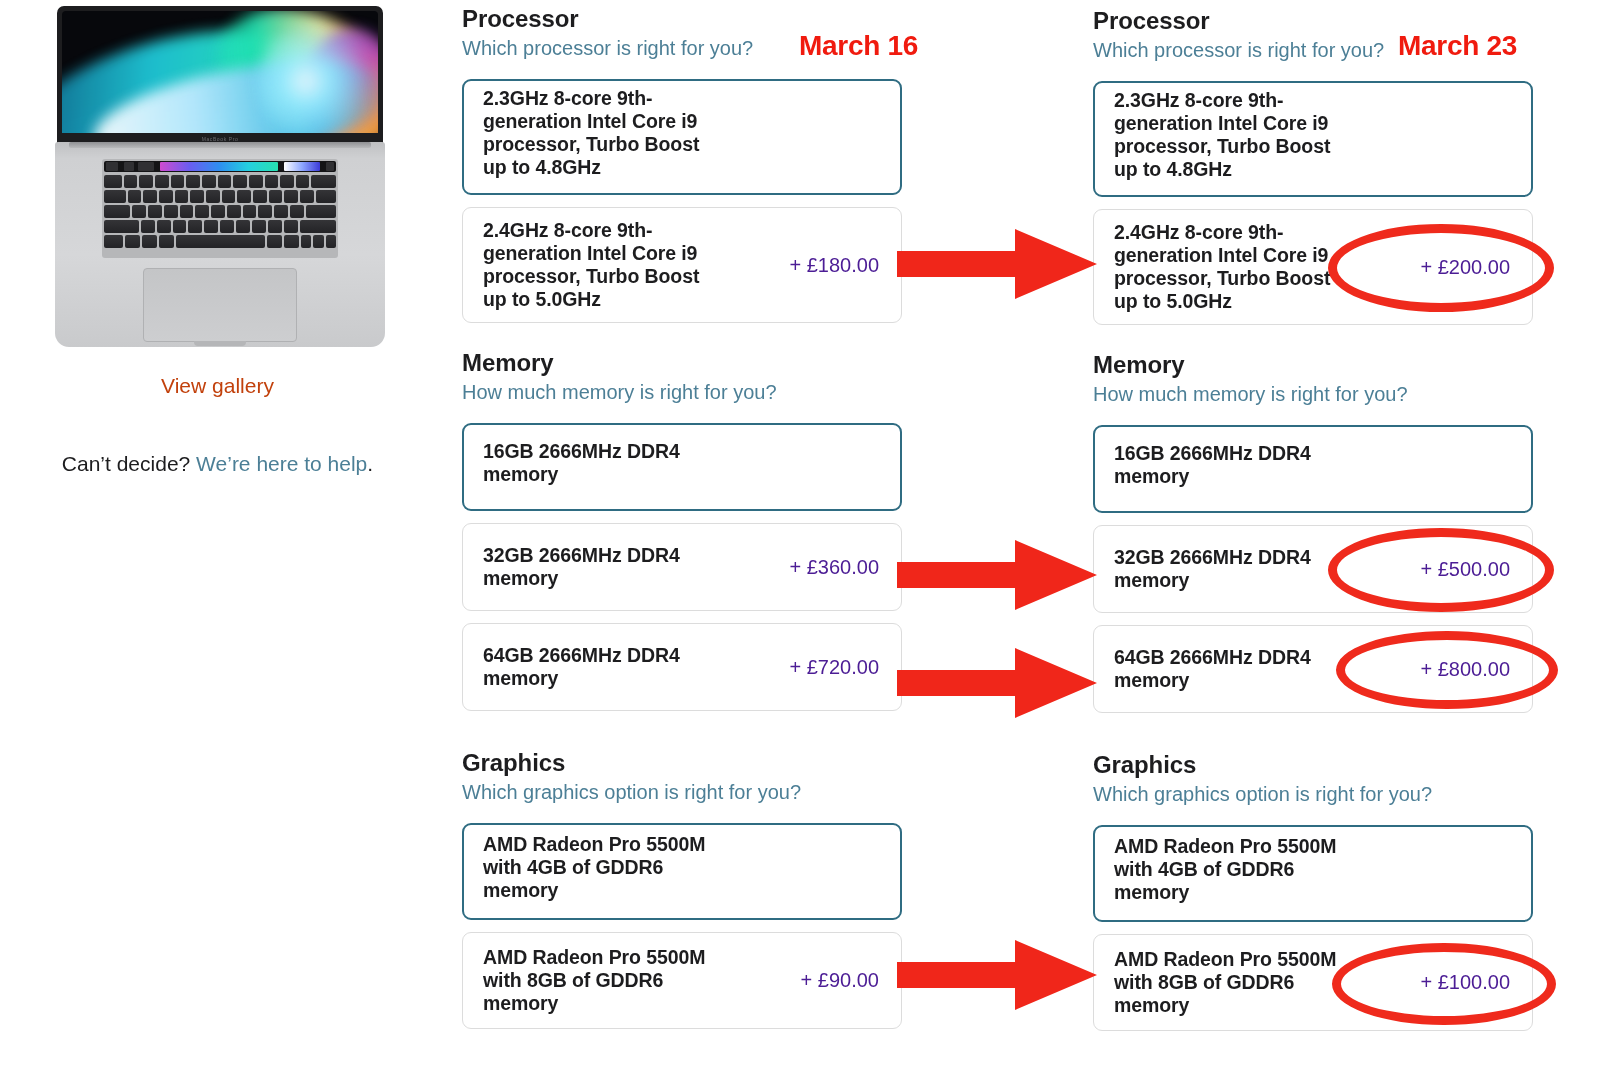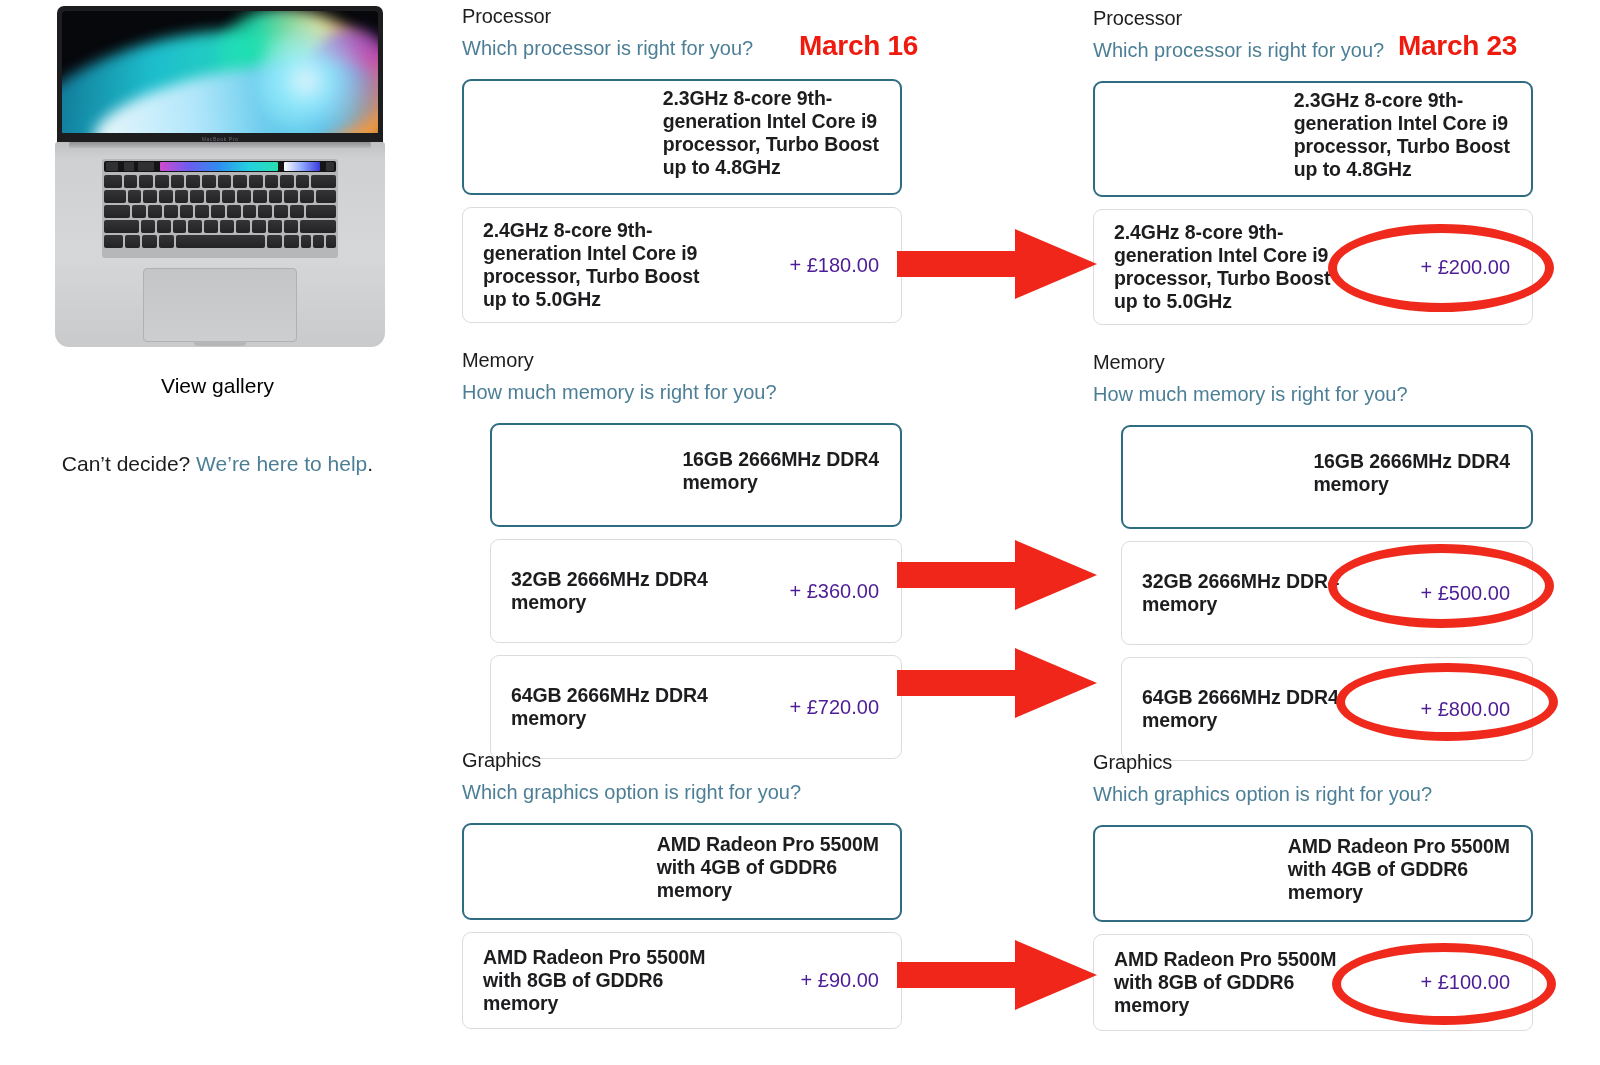--- a/index.html
+++ b/index.html
@@ -179,21 +179,21 @@
     background: #b5b6b8;
     border-radius: 0 0 4px 4px;
   }
 
   #view-gallery {
     position: absolute;
     left: 0; top: 374px;
     width: 435px;
     text-align: center;
     font-size: 21px;
-    color: #000000;
+    color: #c2410c;
     cursor: pointer;
   }
   #help-line {
     position: absolute;
     left: 0; top: 452px;
     width: 435px;
     text-align: center;
     font-size: 21px;
     color: #1d1d1f;
   }
@@ -209,22 +209,22 @@
     top: 0;
     width: 440px;
     height: 1065px;
   }
   #column-before { left: 462px; }
   #column-after  { left: 1093px; }
 
   .section { position: absolute; left: 0; width: 440px; }
 
   .section-title {
-    font-size: 20px;
-    font-weight: normal;
+    font-size: 24px;
+    font-weight: bold;
     color: #1d1d1f;
     letter-spacing: -0.1px;
     height: 25px;
   }
   .section-sub {
     font-size: 20px;
     color: #4c7f96;
     margin-top: 7px;
     height: 25px;
     cursor: pointer;
@@ -250,38 +250,37 @@
     justify-content: space-between;
     border: 1px solid #dcdcdc;
     border-radius: 9px;
     background: #ffffff;
     padding: 0 22px 0 20px;
     margin-bottom: 12px;
   }
   .option-box.selected {
     border: 2px solid #2f6c82;
     padding: 0 21px 8px 19px;
-    justify-content: flex-end;
   }
   .option-title {
     font-size: 19.5px;
     font-weight: bold;
     color: #1d1d1f;
     line-height: 23px;
     letter-spacing: -0.1px;
     white-space: pre-line;
   }
   .option-price {
     font-size: 20px;
     color: #4c1d95;
     white-space: nowrap;
     position: relative;
     z-index: 3;
   }
-  .h2 { height: 104px; margin-left: 28px; }
+  .h2 { height: 88px; }
   .h3 { height: 97px; }
   .h4 { height: 116px; }
 
   
   .circle-mark {
     position: absolute;
     border: 9px solid #ef2a1c;
     border-radius: 50%;
     pointer-events: none;
     z-index: 2;

